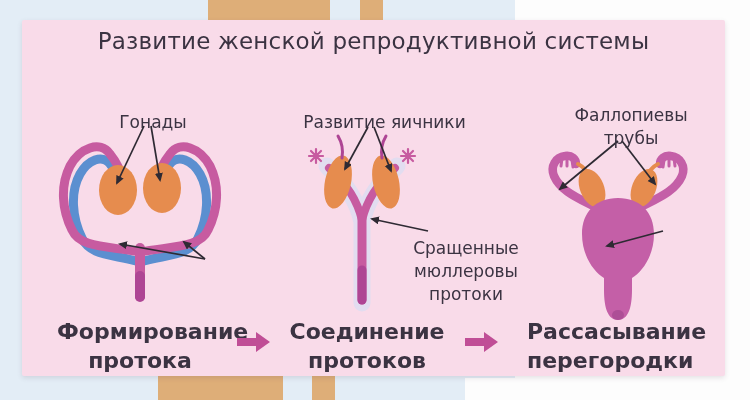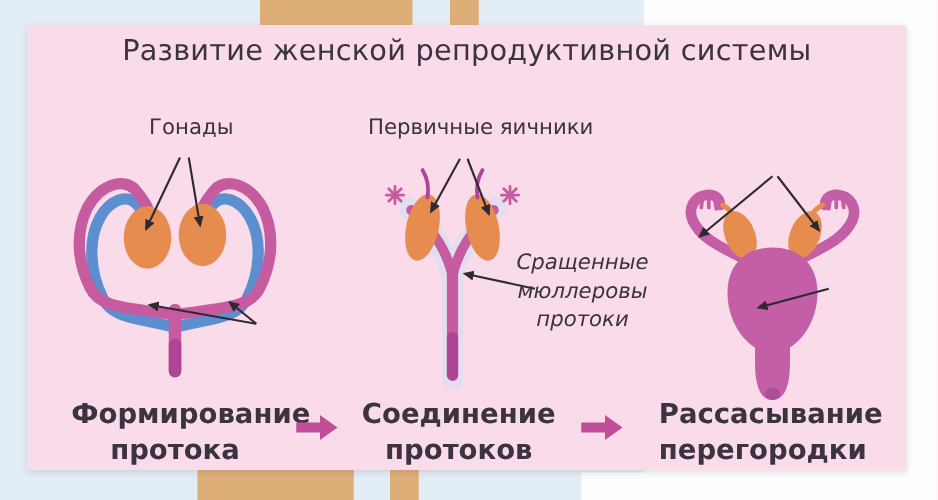--- a/index.html
+++ b/index.html
@@ -10,25 +10,25 @@
   .bg-blue-bottom{left:0;top:375px;width:465px;height:25px;background:var(--bg-blue);}
   .wood{background:var(--wood);}
   .wood.t1{left:208px;top:0;width:122px;height:21px;}
   .wood.t2{left:360px;top:0;width:23px;height:21px;}
   .wood.b1{left:158px;top:376px;width:125px;height:24px;}
   .wood.b2{left:312px;top:376px;width:23px;height:24px;}
   .panel{left:22px;top:20px;width:703px;height:356px;background:var(--panel);border-radius:2px;
          box-shadow:0 2px 5px rgba(90,70,90,0.15);}
   .title{left:22px;top:28px;width:703px;text-align:center;font-size:23px;font-weight:500;
          color:var(--text);letter-spacing:.2px;}
-  .lbl{color:var(--text);font-size:17px;line-height:1.35;text-align:center;}
+  .lbl{color:var(--text);font-size:17px;line-height:1.35;text-align:center;margin-top:20px;}
   .lbl.gonads{left:103px;top:91px;width:100px;}
   .lbl.ducts{left:196px;top:232px;width:122px;}
   .lbl.ovaries{left:282px;top:91px;width:205px;}
-  .lbl.fused{left:402px;top:199px;width:128px;font-style:italic;}
+  .lbl.fused{left:402px;top:217px;width:128px;}
   .lbl.tubes{left:556px;top:84px;width:150px;}
   .lbl.uterus{left:660px;top:219px;width:64px;}
   .cap{color:var(--text);font-size:22px;font-weight:700;line-height:1.32;text-align:center;}
   .cap.c1{left:57px;top:317px;width:166px;}
   .cap.c2{left:287px;top:317px;width:160px;}
   .cap.c3{left:527px;top:317px;width:166px;}
   svg{display:block;overflow:visible;}
   .duct-m{stroke:var(--duct-magenta);fill:none;stroke-linecap:round;}
   .duct-b{stroke:var(--duct-blue);fill:none;stroke-linecap:round;}
   .lav{stroke:var(--lavender);fill:none;stroke-linecap:round;}
@@ -111,22 +111,23 @@
     <path class="ptr" marker-end="url(#ah)" d="M205,259 L184,242"></path>
     <path class="ptr" marker-end="url(#ah)" d="M368,127 L345,169"></path>
     <path class="ptr" marker-end="url(#ah)" d="M374,127 L391,171"></path>
     <path class="ptr" marker-end="url(#ah)" d="M428,231 L372,219"></path>
     <path class="ptr" marker-end="url(#ah)" d="M618,141 L560,189"></path>
     <path class="ptr" marker-end="url(#ah)" d="M622,141 L655,184"></path>
     <path class="ptr" marker-end="url(#ah)" d="M663,231 L607,246"></path>
   </svg>
 
   <div class="abs lbl gonads">Гонады</div>
-  <div class="abs lbl ovaries">Первичные яичники</div>
+  <div class="abs lbl ovaries">Развитие яичники</div>
   <div class="abs lbl fused">Сращенные мюллеровы протоки</div>
+  <div class="abs lbl tubes">Фаллопиевы трубы</div>
 
   <div class="abs cap c1">Формирование протока</div>
   <div class="abs cap c3">Рассасывание перегородки</div>
   <div class="abs cap c2">Соединение протоков</div>
 
   <svg class="abs" style="left:237px;top:331px;" width="34" height="22" viewBox="0 0 34 22">
     <polygon class="step-poly" points="0,7 19,7 19,1 33,11 19,21 19,15 0,15"></polygon>
   </svg>
   <svg class="abs" style="left:465px;top:331px;" width="34" height="22" viewBox="0 0 34 22">
     <polygon class="step-poly" points="0,7 19,7 19,1 33,11 19,21 19,15 0,15"></polygon>

